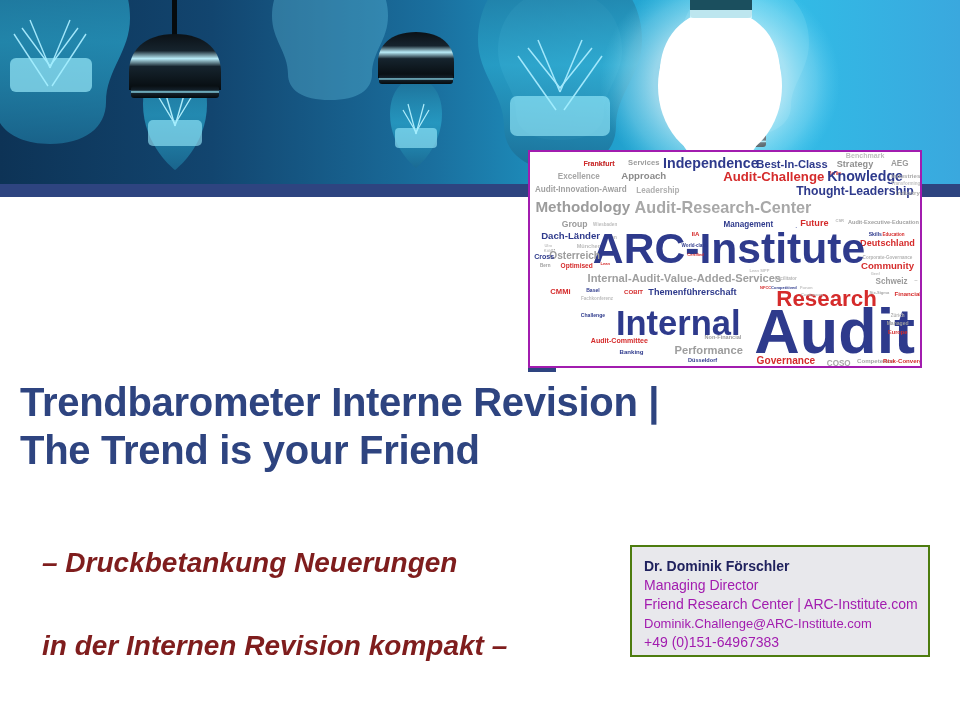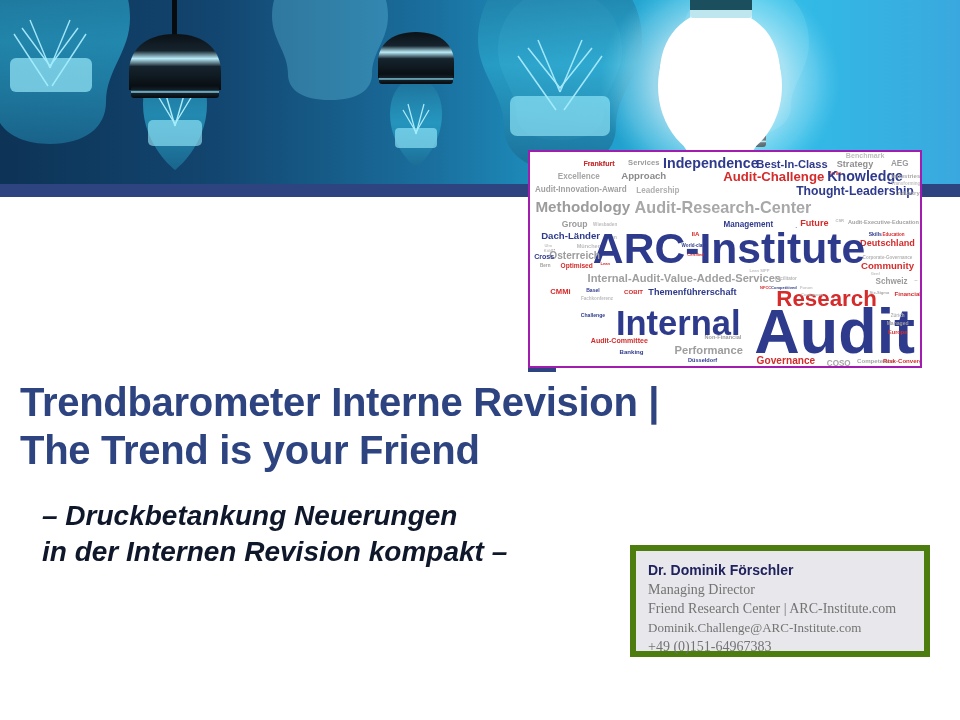--- a/index.html
+++ b/index.html
@@ -89,54 +89,54 @@
     letter-spacing: -0.3px;
     white-space: nowrap;
   }
   #subtitle-block {
     position: absolute;
     left: 42px;
     top: 498px;
     width: 600px;
   }
   .subtitle-line {
-    color: #0f172a;
+    color: #7f1d1d;
     font-family: "Liberation Sans", sans-serif;
     font-weight: bold;
     font-style: italic;
     font-size: 28px;
     line-height: 36px;
     white-space: nowrap;
+    margin-top: 47px;
   }
 
   
   #contact-card {
     position: absolute;
     left: 630px;
     top: 545px;
     width: 300px;
     height: 112px;
     background: #e8e8ec;
-    border: 6px solid #4d7c0f;
+    border: 2px solid #4d7c0f;
     box-sizing: border-box;
     padding: 10px 0 4px 12px;
   }
   #contact-name {
     color: #20225e;
     font-size: 14px;
     font-weight: bold;
     line-height: 19px;
     white-space: nowrap;
   }
   .contact-line {
-    color: #737373;
+    color: #a21caf;
     font-size: 14px;
     line-height: 19px;
     white-space: nowrap;
-    font-family: Liberation Serif, serif;
   }
   .contact-line.small {
     font-size: 13px;
     line-height: 19px;
   }
 </style>
 </head>
 <body>
 
 <div id="slide">

